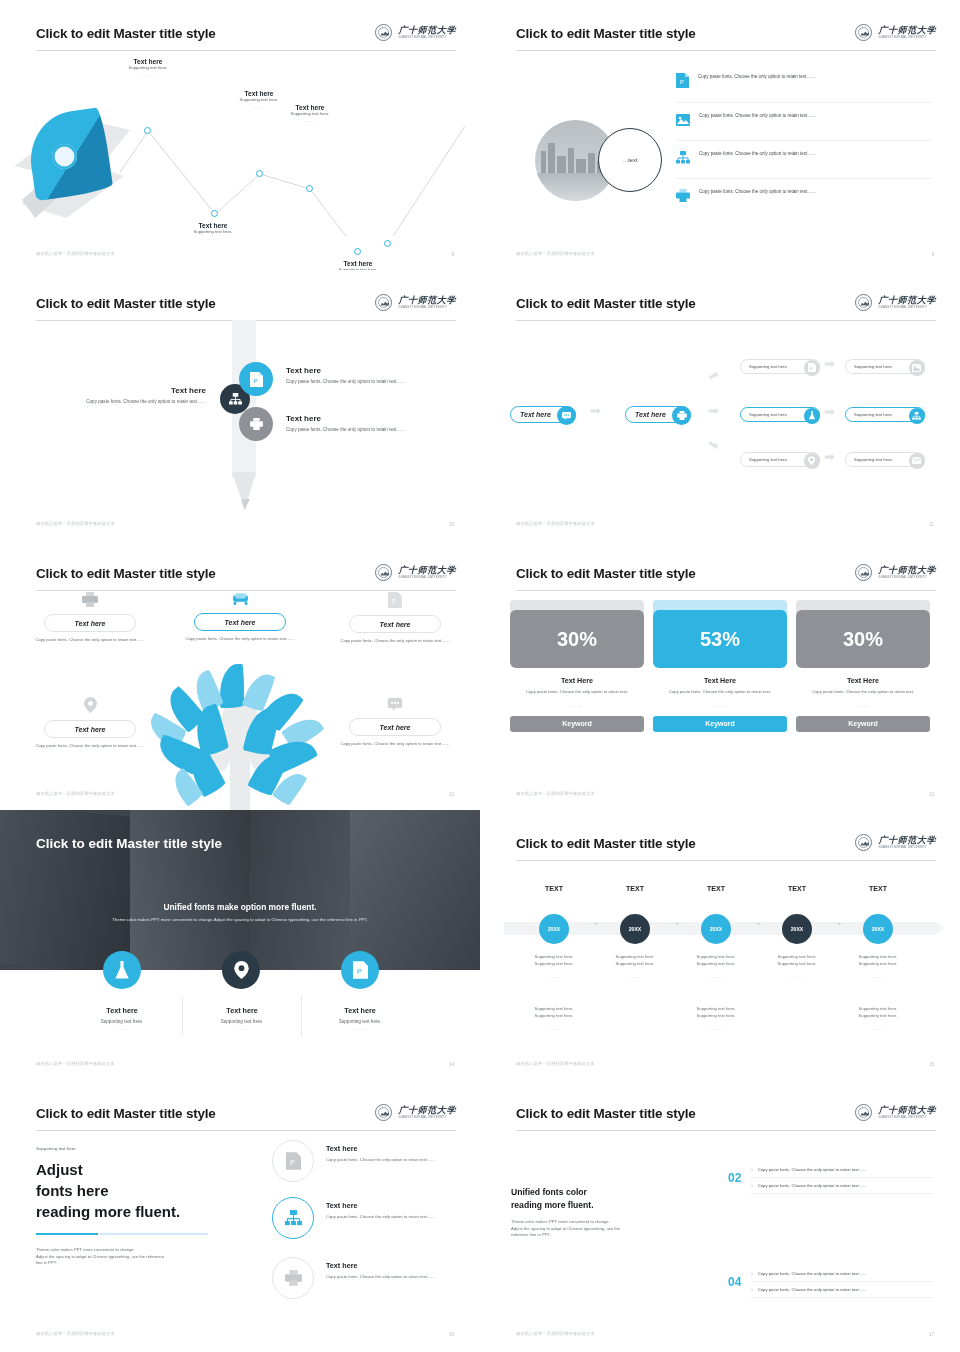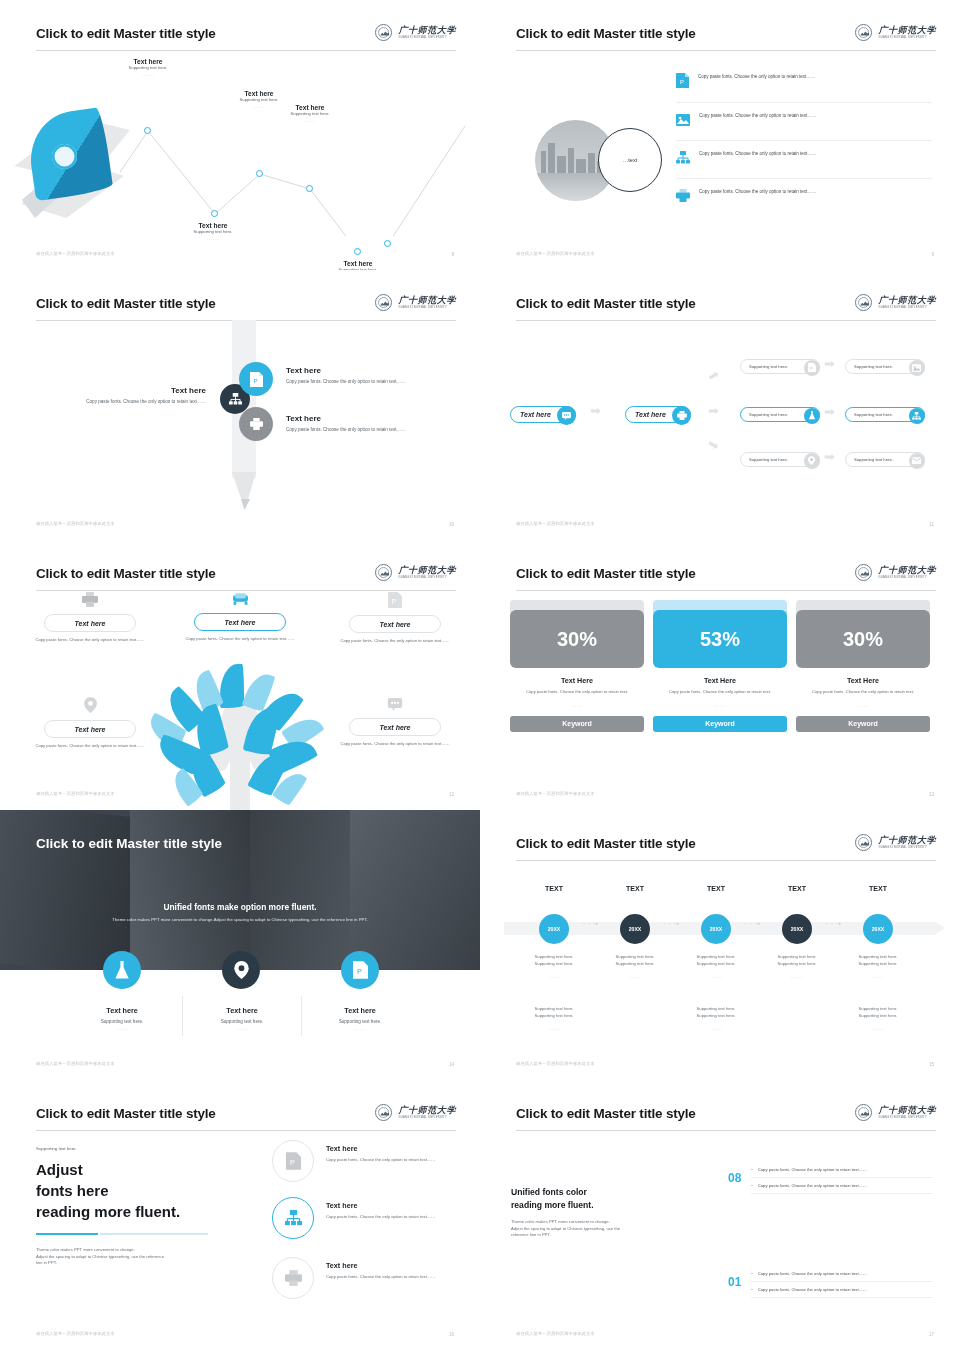--- a/index.html
+++ b/index.html
@@ -836,38 +836,38 @@
       </div>
       <div style="margin-top:7px;">
         <div class="t-xs">Theme color makes PPT more convenient to change.</div>
         <div class="t-xs">Adjust the spacing to adapt to Chinese typesetting, use the</div>
         <div class="t-xs">reference line in PPT.</div>
       </div>
     </div>
 
     <div class="numrow" style="left:248px; top:82px; width:205px;">
       <div style="display:flex; gap:10px; align-items:center;">
-        <div class="bignum">08</div>
+        <div class="bignum">02</div>
         <div style="flex:1;">
           <div class="bl">
               <span class="bul">•</span>
               <p>Copy paste fonts. Choose the only option to retain text……</p>
             </div>
           <div class="bl">
               <span class="bul">•</span>
               <p>Copy paste fonts. Choose the only option to retain text……</p>
             </div>
         </div>
       </div>
     </div>
 
 
     <div class="numrow" style="left:248px; top:186px; width:205px;">
       <div style="display:flex; gap:10px; align-items:center;">
-        <div class="bignum">01</div>
+        <div class="bignum">04</div>
         <div style="flex:1;">
           <div class="bl">
               <span class="bul">•</span>
               <p>Copy paste fonts. Choose the only option to retain text……</p>
             </div>
           <div class="bl">
               <span class="bul">•</span>
               <p>Copy paste fonts. Choose the only option to retain text……</p>
             </div>
         </div>

